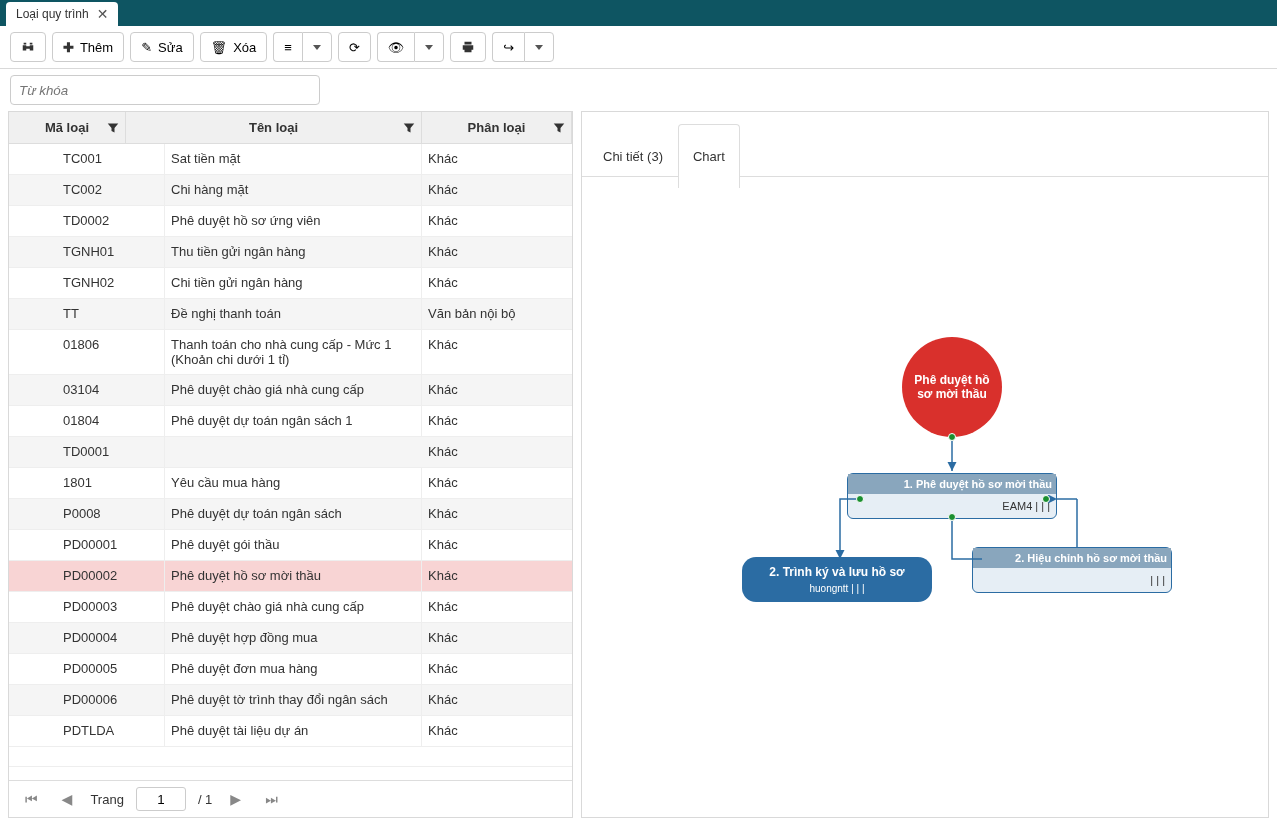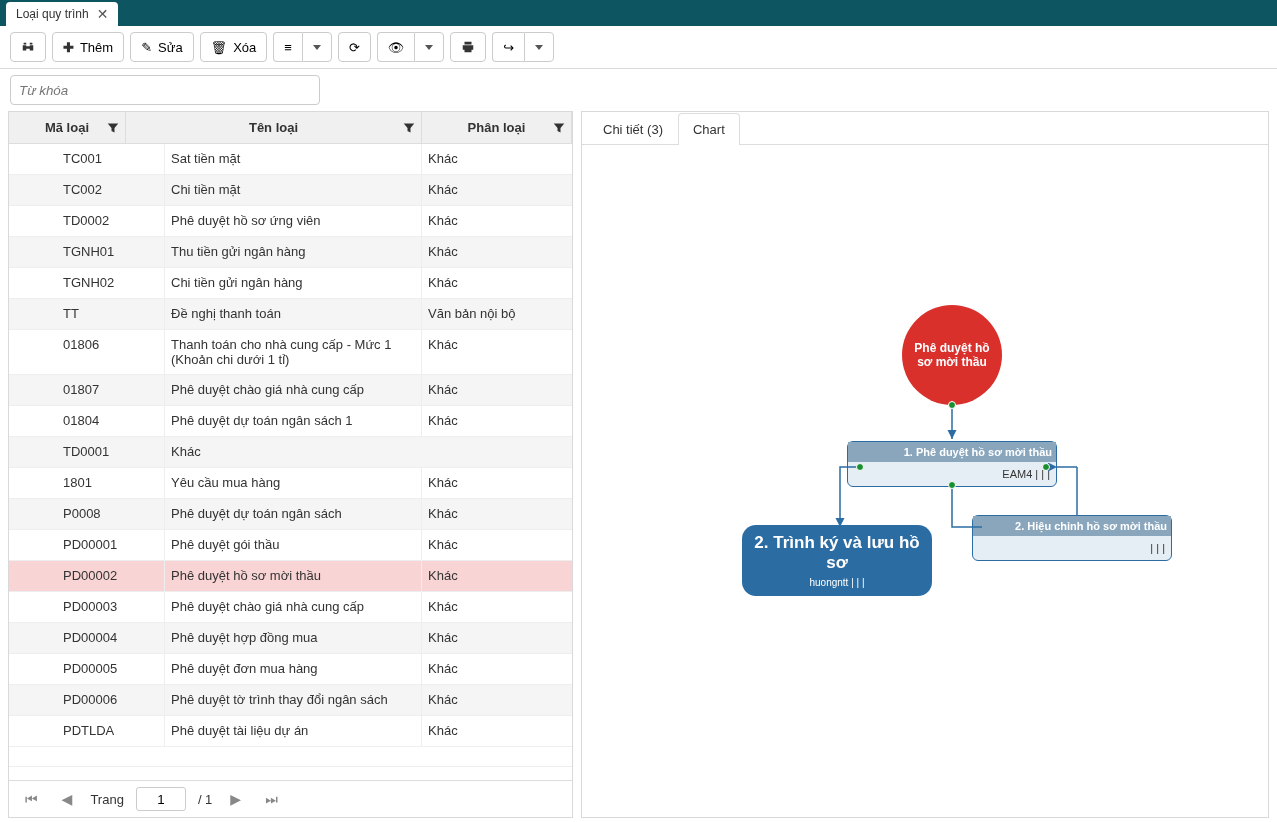--- a/index.html
+++ b/index.html
@@ -30,39 +30,39 @@
   .gh .filter-icon { position: absolute; right: 6px; color: #555; font-size: 12px; }
   .gh1 { width: 117px; }
   .gh2 { flex: 1; }
   .gh3 { width: 150px; }
 
   .grid-body { flex: 1; overflow-y: scroll; overflow-x: auto; }
   .grow { display: flex; border-bottom: 1px solid #eee; min-height: 31px; cursor: pointer; }
   .grow .c1 { width: 108px; padding: 7px 6px; border-right: 1px solid #eee; margin-left: 48px; }
   .grow .c2 { flex: 1; padding: 7px 6px; border-right: 1px solid #eee; }
   .grow .c3 { width: 150px; padding: 7px 6px; }
-  .grow.alt { background: #f5f5f5; }
+  .grow.alt { background: #f5f5f5; justify-content: space-between; }
   .grow.selected { background: #f8d4d4; }
 
   .grid-footer { display: flex; align-items: center; gap: 12px; padding: 6px 10px; border-top: 1px solid #ddd; }
   .pgbtn { border: none; background: none; color: #888; cursor: pointer; font-size: 14px; padding: 2px 6px; }
   .page-input { width: 50px; height: 24px; text-align: center; border: 1px solid #ccc; border-radius: 3px; }
 
   .rtabs { display: flex; border-bottom: 1px solid #ddd; padding-left: 6px; background: #fff; }
-  .rtab { padding: 8px 14px; border: 1px solid transparent; border-bottom: none; cursor: pointer; position: relative; top: 1px; font-size: 13px; }
+  .rtab { padding: 24px 14px; border: 1px solid transparent; border-bottom: none; cursor: pointer; position: relative; top: 12px; font-size: 13px; }
   .rtab.active { border-color: #ddd; background: #fff; border-radius: 4px 4px 0 0; }
   .chart-area { flex: 1; position: relative; overflow: auto; }
 
   .node { position: absolute; border-radius: 6px; text-align: center; font-size: 12px; }
   .node.start { width: 100px; height: 100px; border-radius: 50%; background: #d9302c; color: #fff; display: flex; align-items: center; justify-content: center; padding: 8px; font-weight: bold; }
   .node.step { background: #e6eef5; border: 1px solid #2b6ca3; width: 210px; text-align: right; }
   .node.step .step-hdr { background: #89a6bd; color: #fff; padding: 4px; font-weight: bold; font-size: 11px; }
   .node.step .step-body { padding: 6px; font-size: 11px; color: #333; }
   .node.round { background: #2b6ca3; color: #fff; width: 190px; border-radius: 14px; padding: 8px 6px; }
-  .node.round .step-hdr { font-weight: bold; font-size: 17px; }
+  .node.round .step-hdr { font-weight: bold; font-size: 12px; }
   .node.round .step-body { font-size: 10px; margin-top: 4px; }
 
   .dot { position: absolute; width: 8px; height: 8px; background: #1a8f2f; border: 1px solid #fff; border-radius: 50%; z-index: 3; }
 
   svg.edges { position: absolute; top: 0; left: 0; z-index: 1; }
 
   ::-webkit-scrollbar { width: 14px; height: 14px; }
   ::-webkit-scrollbar-track { background: #f1f1f1; }
   ::-webkit-scrollbar-thumb { background: #c1c1c1; }
 </style>
@@ -155,21 +155,21 @@
       </div>
     </div>
     <div class="grid-body" id="grid-body">
         <div class="grow">
           <div class="c1">TC001</div>
           <div class="c2">Sat tiền mặt</div>
           <div class="c3">Khác</div>
         </div>
         <div class="grow alt">
           <div class="c1">TC002</div>
-          <div class="c2">Chi tiền mặt</div>
+          <div class="c2">Chi hàng mặt</div>
           <div class="c3">Khác</div>
         </div>
         <div class="grow">
           <div class="c1">TD0002</div>
           <div class="c2">Phê duyệt hồ sơ ứng viên</div>
           <div class="c3">Khác</div>
         </div>
         <div class="grow alt">
           <div class="c1">TGNH01</div>
           <div class="c2">Thu tiền gửi ngân hàng</div>
@@ -184,21 +184,21 @@
           <div class="c1">TT</div>
           <div class="c2">Đề nghị thanh toán</div>
           <div class="c3">Văn bản nội bộ</div>
         </div>
         <div class="grow">
           <div class="c1">01806</div>
           <div class="c2">Thanh toán cho nhà cung cấp - Mức 1 (Khoản chi dưới 1 tỉ)</div>
           <div class="c3">Khác</div>
         </div>
         <div class="grow alt">
-          <div class="c1">01807</div>
+          <div class="c1">03104</div>
           <div class="c2">Phê duyệt chào giá nhà cung cấp</div>
           <div class="c3">Khác</div>
         </div>
         <div class="grow">
           <div class="c1">01804</div>
           <div class="c2">Phê duyệt dự toán ngân sách 1</div>
           <div class="c3">Khác</div>
         </div>
         <div class="grow alt">
           <div class="c1">TD0001</div>

